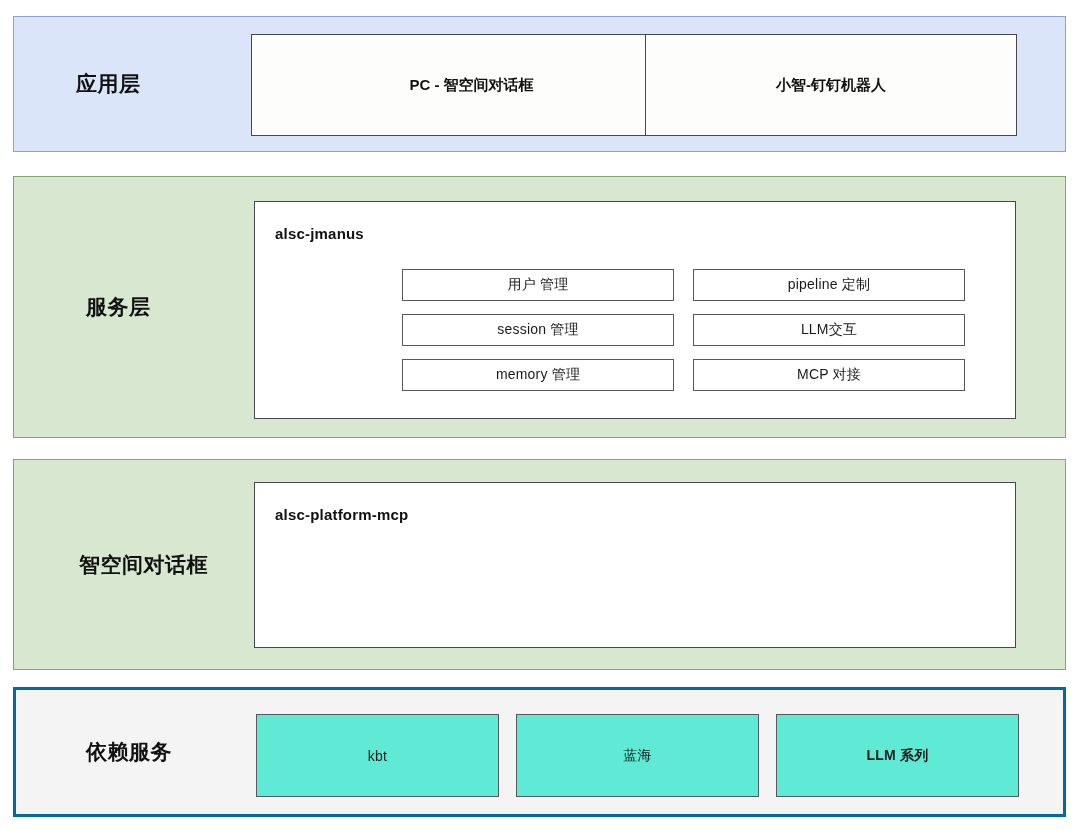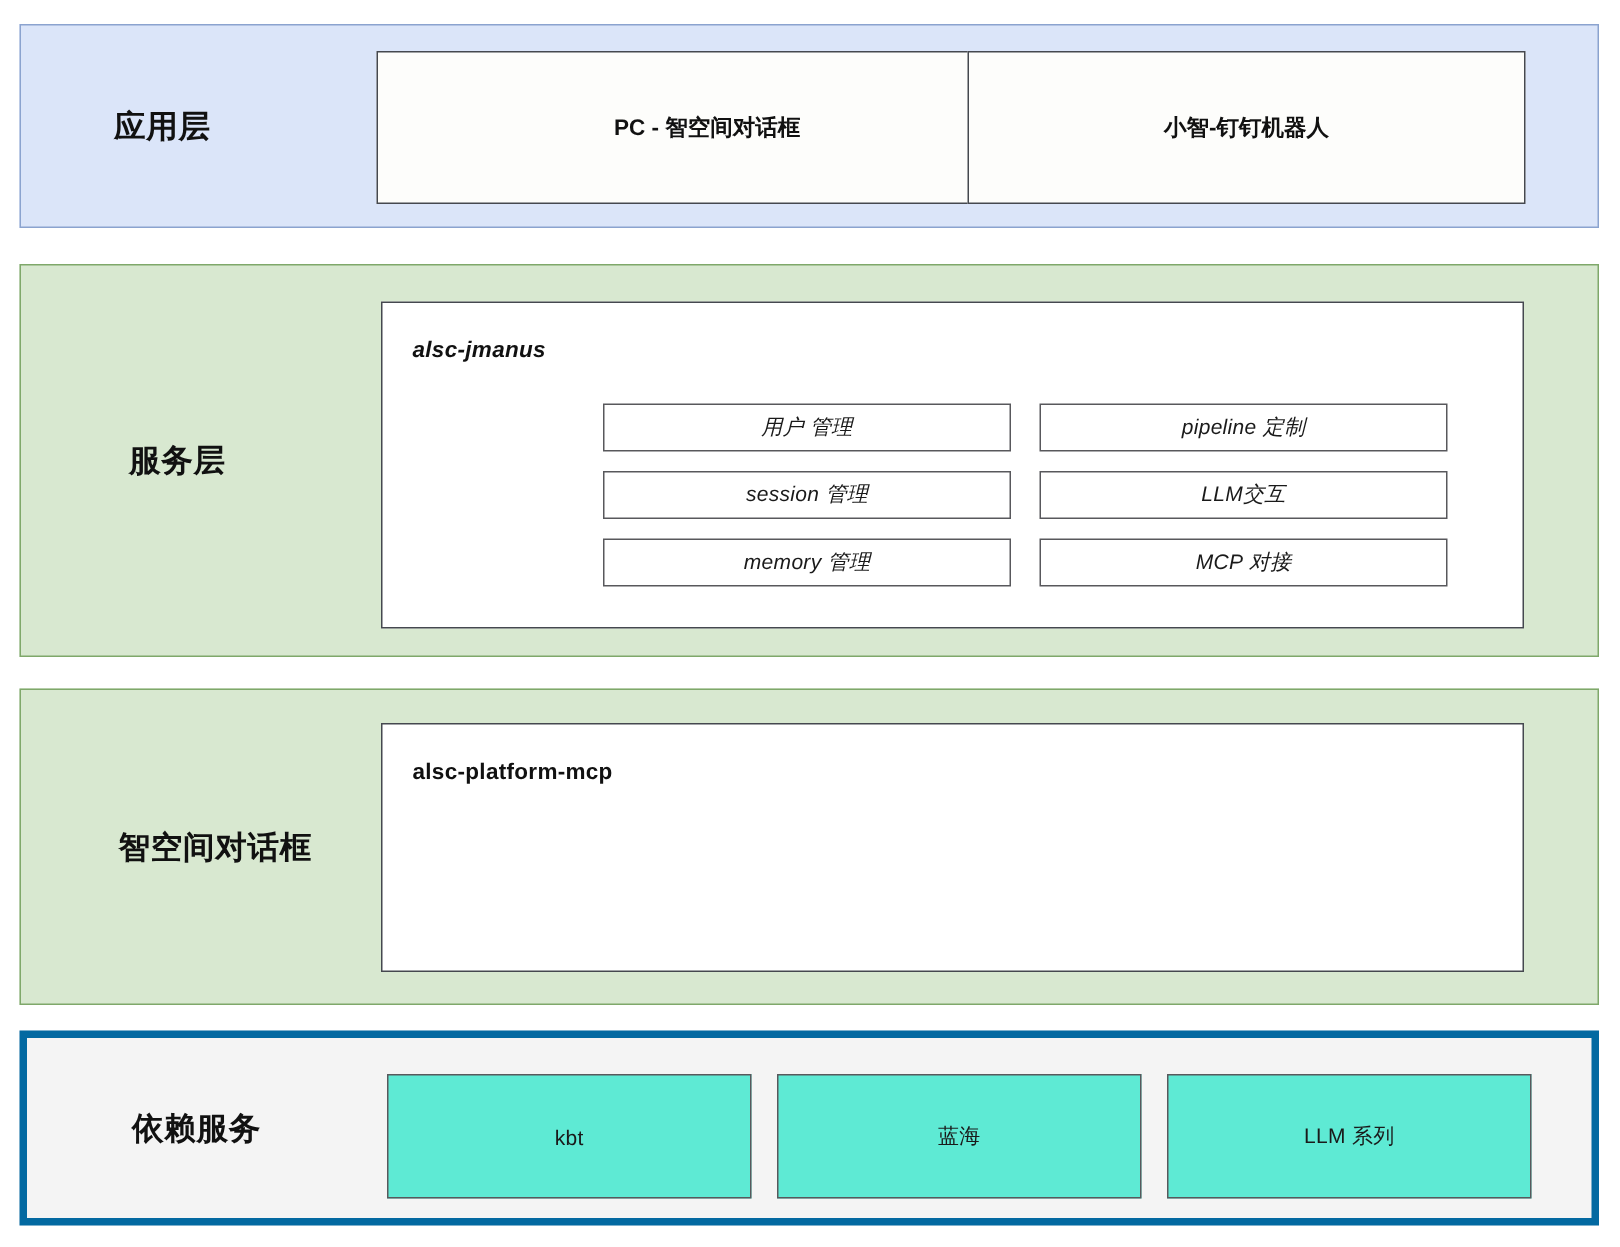--- a/index.html
+++ b/index.html
@@ -52,21 +52,21 @@
     height: 211px;
     background: #d8e8d0;
     border: 1px solid #7fa86a;
   }
   .layer-dep {
     left: 13px;
     top: 687px;
     width: 1053px;
     height: 130px;
     background: #f4f4f4;
-    border: 5px solid #0369a1;
+    border: 3px solid #0369a1;
   }
 
   
   .layer-name {
     position: absolute;
     font-size: 21px;
     font-weight: bold;
     letter-spacing: 0.5px;
     color: #111111;
     white-space: nowrap;
@@ -101,21 +101,21 @@
   }
   .module-title {
     position: absolute;
     left: 20px;
     top: 23px;
     font-size: 15px;
     font-weight: bold;
     color: #111111;
     letter-spacing: 0.2px;
   }
-  .module-service { left: 240px; top: 24px; width: 762px; height: 218px; font-style: italic; }
+  .module-service { left: 240px; top: 24px; width: 762px; height: 218px; }
   .module-mcp     { left: 240px; top: 22px; width: 762px; height: 166px; }
 
   
   .cells {
     position: absolute;
     display: grid;
     grid-template-columns: 272px 272px;
     column-gap: 19px;
     row-gap: 13px;
   }
@@ -143,21 +143,21 @@
     border: 1.5px solid #58585c;
     display: flex;
     align-items: center;
     justify-content: center;
     font-size: 14px;
     color: #1a1a1a;
     letter-spacing: 0.2px;
   }
   .dep-card-0 { left: 240px; top: 24px; width: 243px; height: 83px; }
   .dep-card-1 { left: 500px; top: 24px; width: 243px; height: 83px; }
-  .dep-card-2 { left: 760px; top: 24px; width: 243px; height: 83px; }
+  .dep-card-2 { left: 760px; top: 24px; width: 243px; height: 83px; font-weight: bold; }
 </style>
 </head>
 <body>
 
 <div id="diagram">
 
   <div class="layer layer-app">
     <div class="layer-name">应用层</div>
 
     <div class="app-card app-card-0">PC - 智空间对话框</div>

